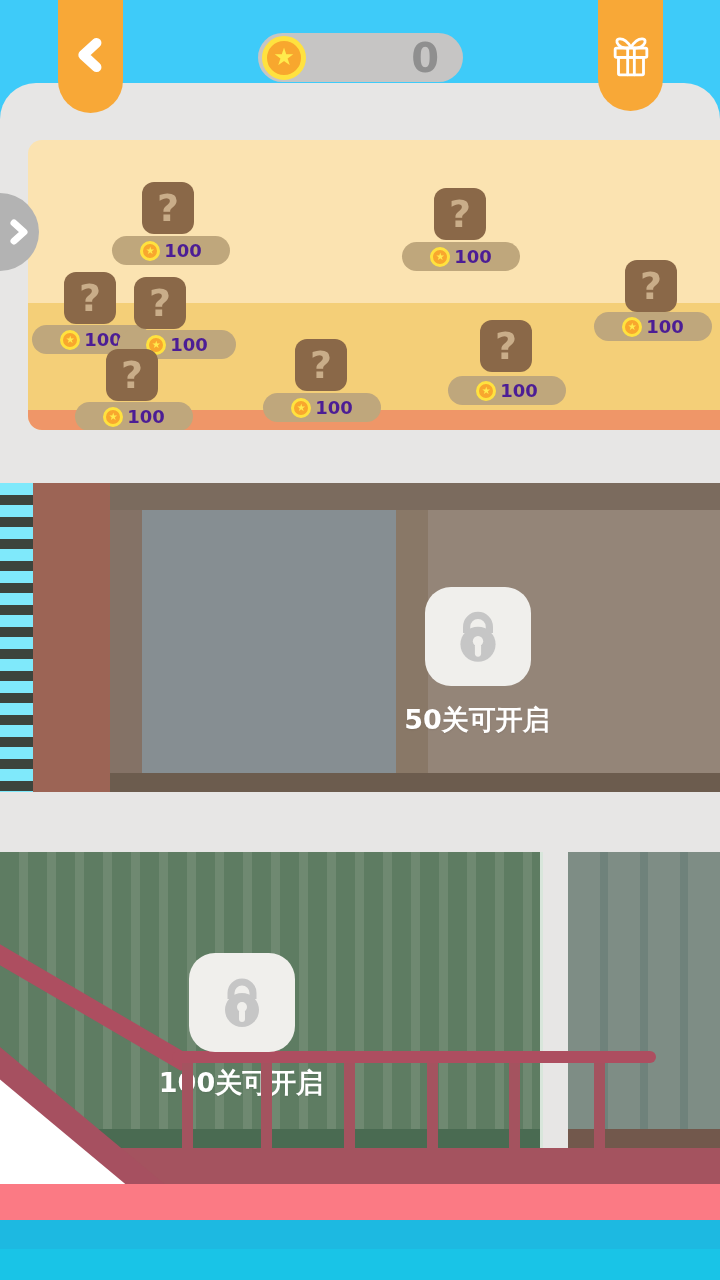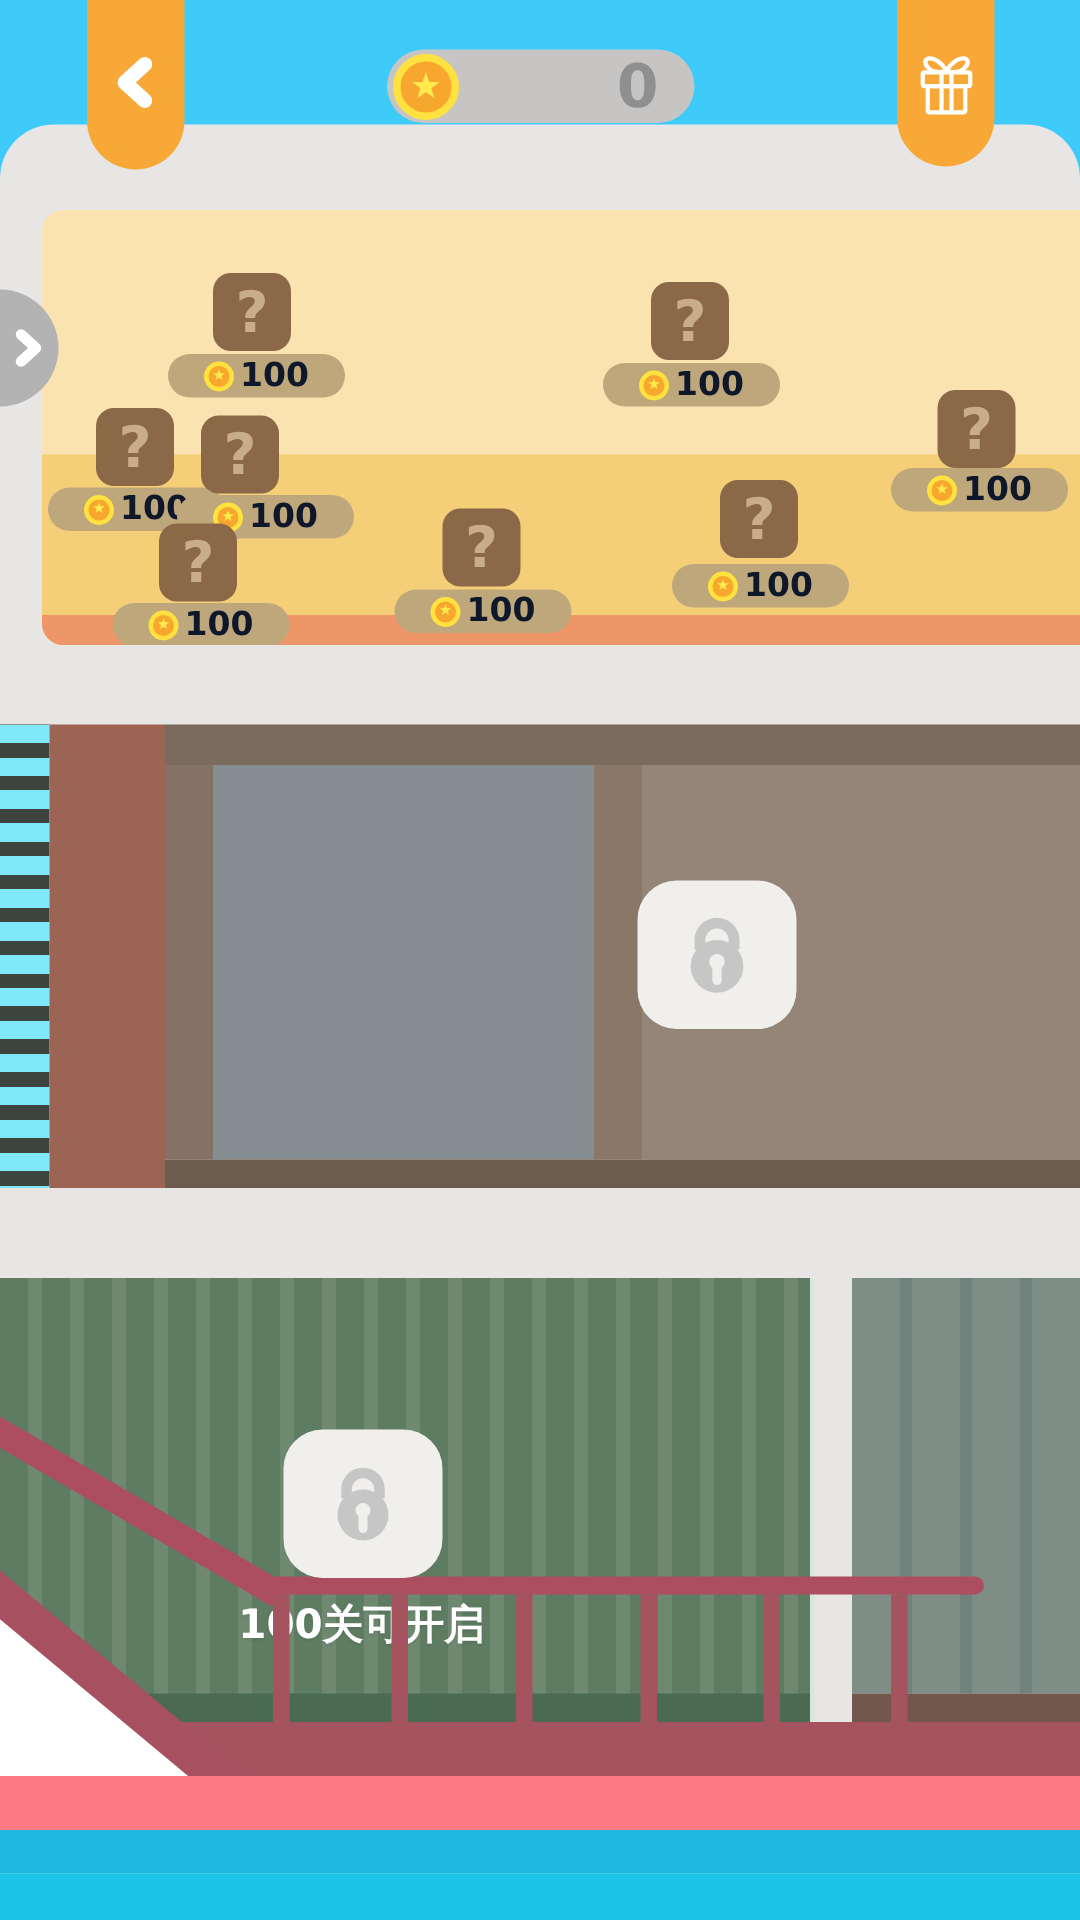--- a/index.html
+++ b/index.html
@@ -25,21 +25,21 @@
 
   
   .shelf{left:28px;top:140px;width:692px;height:290px;border-radius:14px 0 0 14px;overflow:hidden;background:#FBE3B1;}
   .shelf .band-mid{left:0;top:163px;width:692px;height:107px;background:#F4CF78;}
   .shelf .band-bot{left:0;top:270px;width:692px;height:20px;background:#EF9668;}
   .crate{width:52px;height:52px;border-radius:12px;background:#8A6848;display:flex;align-items:center;justify-content:center;}
   .crate span{color:#C9AD89;font-size:38px;font-weight:bold;line-height:1;}
   .pricepill{width:118px;height:29px;border-radius:15px;background:#BFA77C;display:flex;align-items:center;justify-content:center;gap:4px;}
   .coin-small{width:20px;height:20px;border:3px solid #FFE23F;flex:0 0 auto;}
   .coin-small .star{color:#FFEB4D;font-size:10px;line-height:1;}
-  .price{color:#0f172a;font-size:22px;font-weight:bold;line-height:1;}
+  .price{color:#4c1d95;font-size:18px;font-weight:bold;line-height:1;}
 
   
   .side-tab{left:-39px;top:193px;width:78px;height:78px;border-radius:50%;background:#B3B3B3;}
 
   
   .room50{left:0;top:483px;width:720px;height:309px;}
   .r50-stripes{left:0;top:0;width:33px;height:309px;background:repeating-linear-gradient(180deg,#7FE9FB 0 12px,#3D443D 12px 22px);}
   .r50-redcol{left:33px;top:0;width:77px;height:309px;background:#9C6455;}
   .r50-topstrip{left:110px;top:0;width:610px;height:27px;background:#7B6B5E;}
   .r50-wall-left{left:110px;top:27px;width:32px;height:263px;background:#847266;}
@@ -206,20 +206,21 @@
   <div class="abs lock-card" style="left:425px;top:104px;">
     <span>
       <svg width="62" height="62" viewBox="0 0 60 60">
         <path d="M19,28 v-6 a11,11 0 0 1 22,0 v6" fill="none" stroke="#C6C6C6" stroke-width="7"></path>
         <circle cx="30" cy="39" r="17" fill="#C6C6C6"></circle>
         <circle cx="30" cy="36" r="5" fill="#F0EFEC"></circle>
         <rect x="27" y="38" width="6" height="13" rx="3" fill="#F0EFEC"></rect>
       </svg>
     </span>
   </div>
+  <div class="abs unlock-text" style="left:477px;top:219px;">50关可开启</div>
 </div>
 
 <div class="abs room100">
   <div class="abs r100-wall"></div>
   <div class="abs r100-darkband"></div>
   <div class="abs r100-divider"></div>
   <div class="abs r100-rightpanel"></div>
   <div class="abs r100-brownband"></div>
   <div class="abs r100-bar"></div>
   <div class="abs r100-white-tri"></div>

